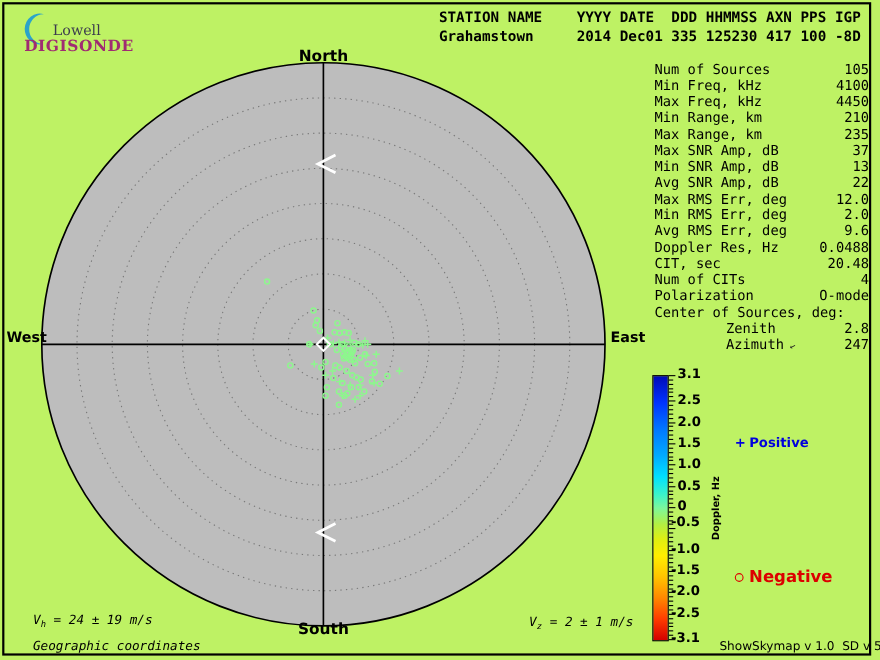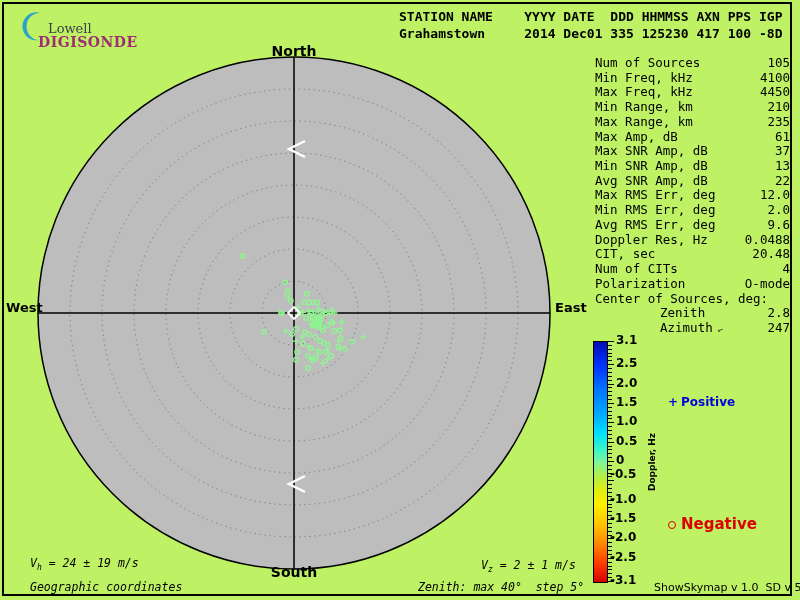--- a/index.html
+++ b/index.html
@@ -198,38 +198,37 @@
     <polyline points="305,141 289,149 305,157" fill="none" stroke="#fff" stroke-width="2.5"></polyline>
     <polyline points="305,476 289,484 305,492" fill="none" stroke="#fff" stroke-width="2.5"></polyline>
     <polygon points="294,307 300,313 294,319 288,313" fill="none" stroke="#fff" stroke-width="1.8"></polygon>
   </svg>
 
   <div class="logo">
     <svg class="logo-crescent" width="24" height="32" viewBox="0 0 24 32">
       <path id="crescent-path" d="M 20 2 A 13.5 14 0 1 0 19 29 A 11.5 12 0 1 1 20 2 Z" fill="#2ba4c9"></path>
     </svg>
     <div class="logo-name" style="color: rgb(59, 59, 77);">Lowell</div>
-    <div class="logo-product" style="color: rgb(160, 44, 114); margin-left: 16px;">DIGISONDE</div>
+    <div class="logo-product" style="color: rgb(160, 44, 114);">DIGISONDE</div>
   </div>
 
   <div class="hdr hdr1 mono">STATION NAME    YYYY DATE  DDD HHMMSS AXN PPS IGP</div>
   <div class="hdr hdr2 mono">Grahamstown     2014 Dec01 335 125230 417 100 -8D</div>
 
   <div class="compass c-north">North</div>
   <div class="compass c-south">South</div>
   <div class="compass c-west">West</div>
   <div class="compass c-east">East</div>
 
   <div class="stats" id="stats">
       <div class="stat-row"><span class="lab">Num of Sources</span><span class="val">105</span></div>
       <div class="stat-row"><span class="lab">Min Freq, kHz</span><span class="val">4100</span></div>
       <div class="stat-row"><span class="lab">Max Freq, kHz</span><span class="val">4450</span></div>
       <div class="stat-row"><span class="lab">Min Range, km</span><span class="val">210</span></div>
       <div class="stat-row"><span class="lab">Max Range, km</span><span class="val">235</span></div>
-      <div class="stat-row"><span class="lab">Max Amp, dB</span><span class="val">61</span></div>
       <div class="stat-row"><span class="lab">Max SNR Amp, dB</span><span class="val">37</span></div>
       <div class="stat-row"><span class="lab">Min SNR Amp, dB</span><span class="val">13</span></div>
       <div class="stat-row"><span class="lab">Avg SNR Amp, dB</span><span class="val">22</span></div>
       <div class="stat-row"><span class="lab">Max RMS Err, deg</span><span class="val">12.0</span></div>
       <div class="stat-row"><span class="lab">Min RMS Err, deg</span><span class="val">2.0</span></div>
       <div class="stat-row"><span class="lab">Avg RMS Err, deg</span><span class="val">9.6</span></div>
       <div class="stat-row"><span class="lab">Doppler Res, Hz</span><span class="val">0.0488</span></div>
       <div class="stat-row"><span class="lab">CIT, sec</span><span class="val">20.48</span></div>
       <div class="stat-row"><span class="lab">Num of CITs</span><span class="val">4</span></div>
       <div class="stat-row"><span class="lab">Polarization</span><span class="val">O-mode</span></div>
@@ -317,17 +316,16 @@
       <div class="cbar-tick" style="left: 608px; width: 6px; top: 581px;"></div>
       <div class="cbar-label" style="left: 610px; top: 573px;">-3.1</div>
     </div>
   <div class="doppler-label">Doppler, Hz</div>
   <div class="legend-pos" id="legend-pos" style="color: rgb(0, 0, 221);"><span class="pos-sym">+</span><span>Positive</span></div>
   <div class="legend-neg" id="legend-neg" style="color: rgb(221, 0, 0);"><span class="neg-sym"></span><span>Negative</span></div>
 
   <div class="foot-it f-vh"><span>V</span><span class="vsub">h</span><span> = 24 ± 19 m/s</span></div>
   <div class="foot-it f-geo">Geographic coordinates</div>
   <div class="foot-it f-vz"><span>V</span><span class="vsub">z</span><span> = 2 ± 1 m/s</span></div>
-  <div class="foot-it f-zen">Zenith: max 40°  step 5°</div>
   <div class="f-ver">ShowSkymap v 1.0  SD v 5.1</div>
 
   <div class="frame"></div>
 </div>
 
 </body></html>

